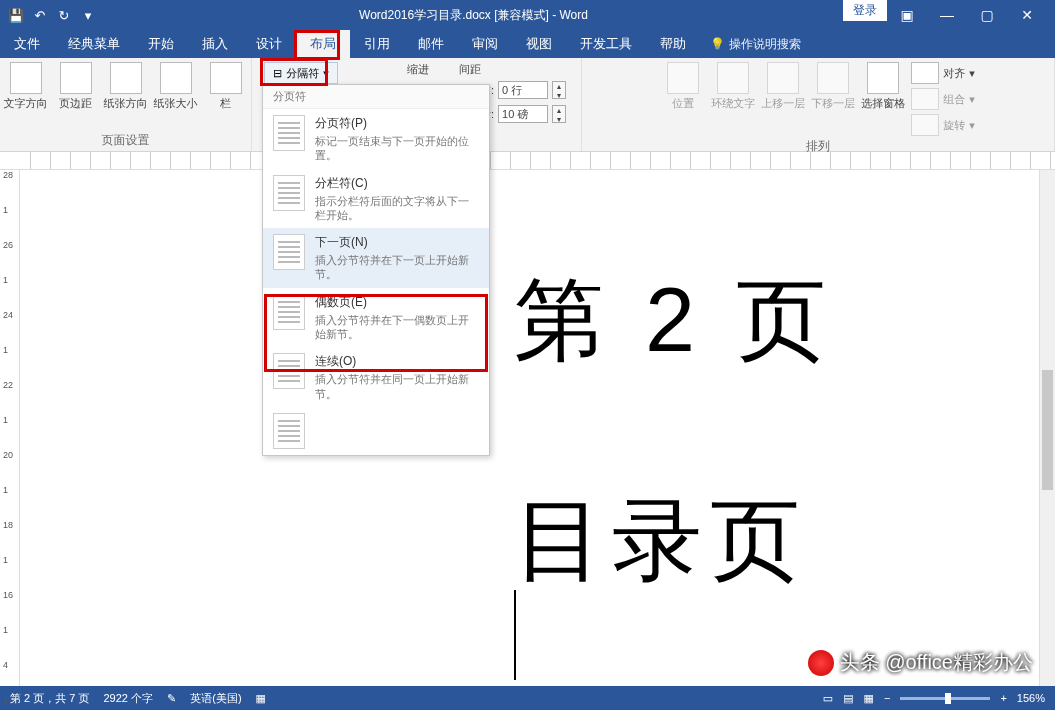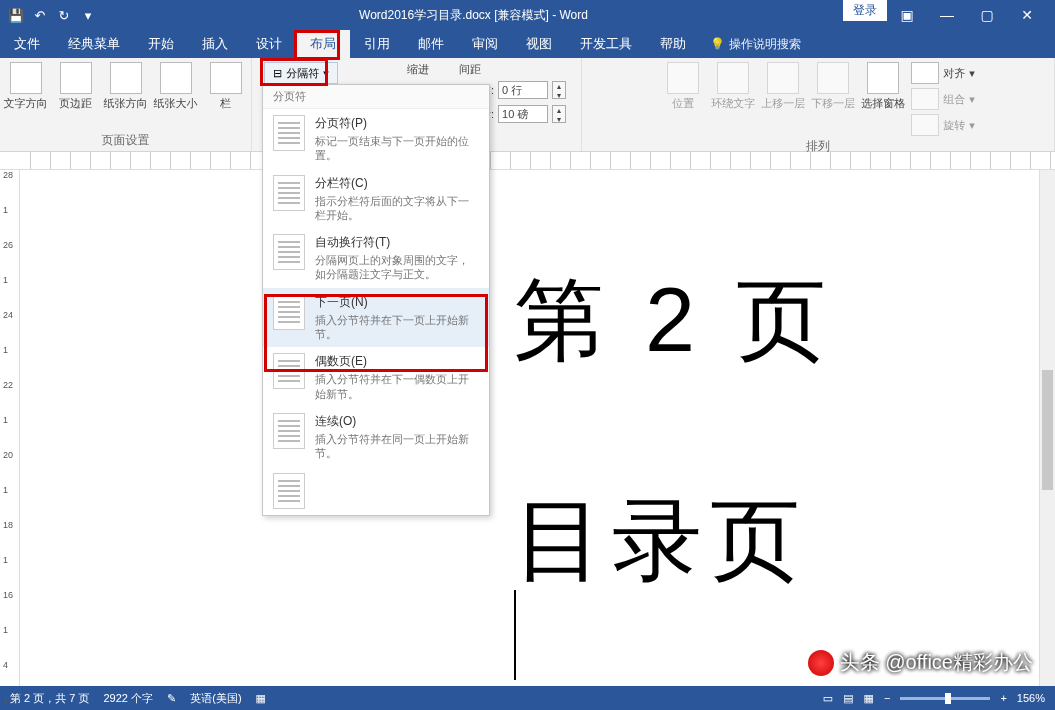--- a/index.html
+++ b/index.html
@@ -237,27 +237,20 @@
         <div class="dd-desc">标记一页结束与下一页开始的位置。</div>
       </div>
   </div>
   <div class="dd-item">
     <div class="dd-icon lines"></div>
     <div class="dd-text">
         <div class="dd-title">分栏符(C)</div>
         <div class="dd-desc">指示分栏符后面的文字将从下一栏开始。</div>
       </div>
   </div>
-  <div class="dd-item">
-    <div class="dd-icon lines"></div>
-    <div class="dd-text">
-        <div class="dd-title">自动换行符(T)</div>
-        <div class="dd-desc">分隔网页上的对象周围的文字，如分隔题注文字与正文。</div>
-      </div>
-  </div>
   <div class="dd-item sel">
     <div class="dd-icon lines"></div>
     <div class="dd-text">
         <div class="dd-title">下一页(N)</div>
         <div class="dd-desc">插入分节符并在下一页上开始新节。</div>
       </div>
   </div>
   <div class="dd-item">
     <div class="dd-icon lines"></div>
     <div class="dd-text">

